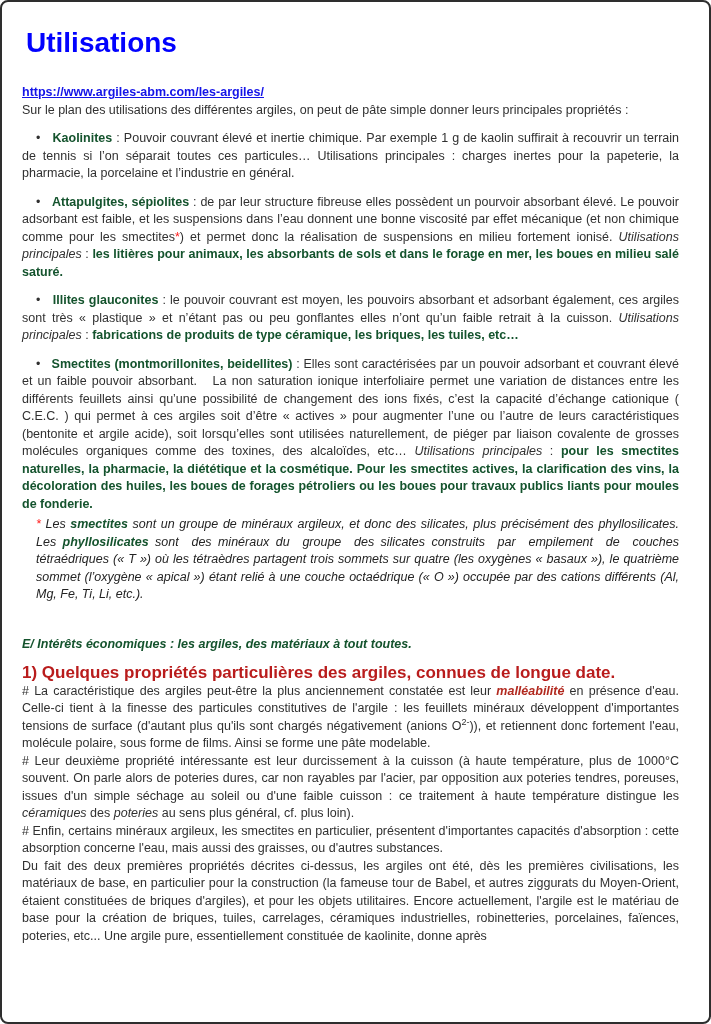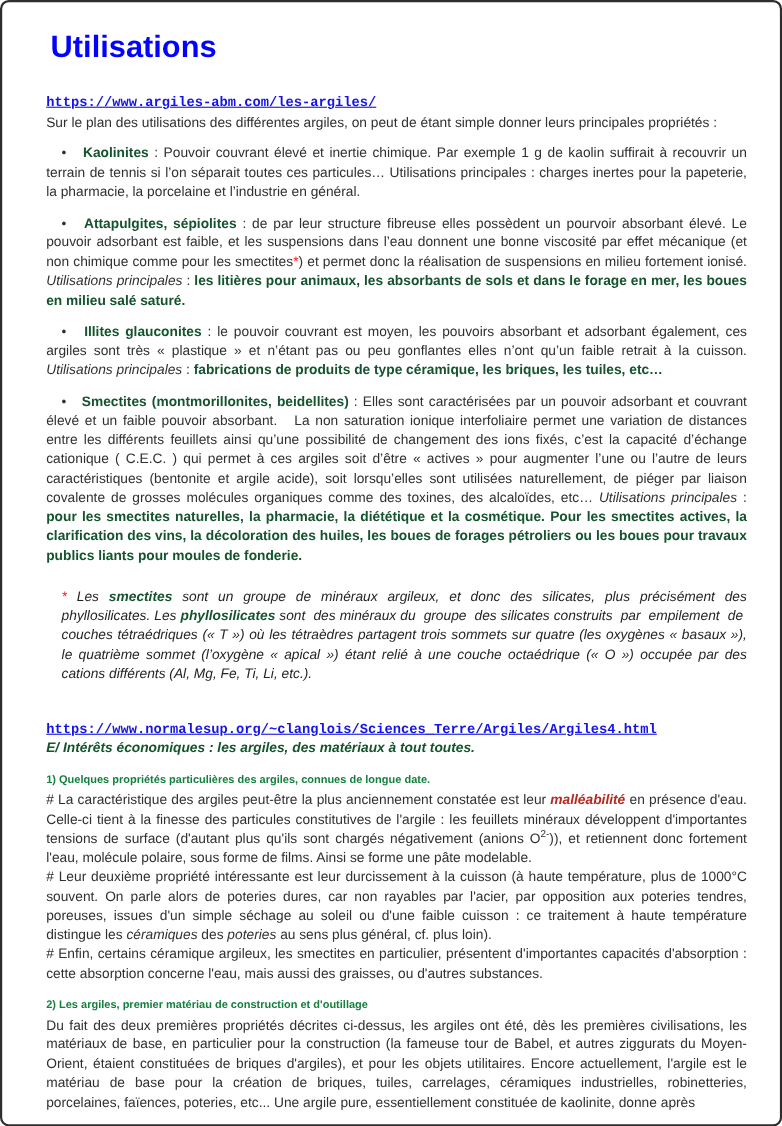--- a/index.html
+++ b/index.html
@@ -2,81 +2,78 @@
 <html style="--title-blue: #0202fe; --link-blue: #1414e8; --accent-red: #ff1a1a; --dark-red: #b22a20; --body-text: #303030;"><head>
 <meta charset="utf-8">
 <style>
   html,body{margin:0;padding:0;background:#ffffff;}
   .page{
     box-sizing:border-box;
     width:711px;height:1024px;
     border:2px solid #2e2e2e;
     border-radius:8px;
     background:#ffffff;
-    padding:12px 30px 10px 40px;
+    padding:12px 30px 10px 20px;
     overflow:hidden;
     font-family:"Liberation Sans", sans-serif;
     color:var(--body-text,#303030);
     font-size:12.5px;
     line-height:17.5px;
   }
   .title{
     font-size:28px;
     line-height:34px;
     font-weight:bold;
     color:var(--title-blue,#0202fe);
     margin:12px 0 24px 4px;
   }
   .blk-link{margin:0;}
   .blk-link a{
     color:var(--link-blue,#1414e8);
     text-decoration:underline;
     font-weight:bold;
     font-size:12.5px;
     cursor:pointer;
-    font-family:Liberation Mono, monospace;
   }
   .blk-para{margin:0;text-align:justify;}
   .blk-bullet{margin:11px 0 0 0;text-align:justify;text-indent:14px;}
   .blk-footnote{
-    margin:20px 0 0 14px;
+    margin:3px 0 0 14px;
     text-align:justify;
     font-style:italic;
     color:#242424;
   }
   .blk-heading{
     font-weight:bold;
-    font-size:10px;
-    color:#15803d;
+    font-size:17px;
+    color:#b91c1c;
     margin:11px 0 1px 0;
   }
   .blk-gap{height:32px;}
   .fb{font-weight:bold;color:#14532d;}
   .fi{font-style:italic;}
   .fu{}
   .fr{color:var(--accent-red,#ff1a1a);}
   .fd{color:var(--dark-red,#b22a20);font-weight:bold;}
   .fp{vertical-align:super;font-size:9px;line-height:0;}
 </style>
 </head>
 <body>
 
 <div class="page">
   <h1 class="title">Utilisations</h1>
   <div id="doc-body">
       <div class="blk-link"><a>https://www.argiles-abm.com/les-argiles/</a></div>
-      <p class="blk-para"><span>Sur le plan des utilisations des différentes argiles, on peut de étant simple donner leurs principales propriétés :</span></p>
+      <p class="blk-para"><span>Sur le plan des utilisations des différentes argiles, on peut de pâte simple donner leurs principales propriétés :</span></p>
       <p class="blk-bullet"><span>•&nbsp;&nbsp; </span><span class="fb">Kaolinites</span><span> : Pouvoir couvrant élevé et inertie chimique. Par exemple 1 g de kaolin suffirait à recouvrir un terrain de tennis si l’on séparait toutes ces particules… </span><span class="fu">Utilisations principales</span><span> : charges inertes pour la papeterie, la pharmacie, la porcelaine et l’industrie en général.</span></p>
       <p class="blk-bullet"><span>•&nbsp;&nbsp; </span><span class="fb">Attapulgites, sépiolites</span><span> : de par leur structure fibreuse elles possèdent un pourvoir absorbant élevé. Le pouvoir adsorbant est faible, et les suspensions dans l’eau donnent une bonne viscosité par effet mécanique (et non chimique comme pour les smectites</span><span class="fr">*</span><span>) et permet donc la réalisation de suspensions en milieu fortement ionisé. </span><span class="fi fu">Utilisations principales</span><span> : </span><span class="fb">les litières pour animaux, les absorbants de sols et dans le forage en mer, les boues en milieu salé saturé.</span></p>
       <p class="blk-bullet"><span>•&nbsp;&nbsp; </span><span class="fb">Illites glauconites</span><span> : le pouvoir couvrant est moyen, les pouvoirs absorbant et adsorbant également, ces argiles sont très « plastique » et n’étant pas ou peu gonflantes elles n’ont qu’un faible retrait à la cuisson. </span><span class="fi fu">Utilisations principales</span><span> : </span><span class="fb">fabrications de produits de type céramique, les briques, les tuiles, etc…</span></p>
       <p class="blk-bullet"><span>•&nbsp;&nbsp; </span><span class="fb">Smectites (montmorillonites, beidellites)</span><span> : Elles sont caractérisées par un pouvoir adsorbant et couvrant élevé et un faible pouvoir absorbant.&nbsp;&nbsp; La non saturation ionique interfoliaire permet une variation de distances entre les différents feuillets ainsi qu’une possibilité de changement des ions fixés, c’est la capacité d’échange cationique ( C.E.C. ) qui permet à ces argiles soit d’être « actives » pour augmenter l’une ou l’autre de leurs caractéristiques (bentonite et argile acide), soit lorsqu’elles sont utilisées naturellement, de piéger par liaison covalente de grosses molécules organiques comme des toxines, des alcaloïdes, etc… </span><span class="fi fu">Utilisations principales</span><span> : </span><span class="fb">pour les </span><span class="fb fu">smectites naturelles</span><span class="fb">, la pharmacie, la diététique et la cosmétique. Pour les </span><span class="fb fu">smectites actives</span><span class="fb">, la clarification des vins, la décoloration des huiles, les boues de forages pétroliers ou les boues pour travaux publics liants pour moules de fonderie.</span></p>
       <p class="blk-footnote"><span class="fr">* </span><span>Les </span><span class="fb">smectites</span><span> sont un groupe de minéraux argileux, et donc des silicates, plus précisément des phyllosilicates. Les </span><span class="fb">phyllosilicates</span><span> sont&nbsp; des minéraux du&nbsp; groupe&nbsp; des silicates construits&nbsp; par&nbsp; empilement&nbsp; de&nbsp; couches tétraédriques (« T ») où les tétraèdres partagent trois sommets sur quatre (les oxygènes « basaux »), le quatrième sommet (l’oxygène « apical ») étant relié à une couche octaédrique (« O ») occupée par des cations différents (Al, Mg, Fe, Ti, Li, etc.).</span></p>
       <div class="blk-gap"></div>
-      <div class="blk-link"><a>https://www.normalesup.org/~clanglois/Sciences_Terre/Argiles/Argiles4.html</a></div>
       <p class="blk-para"><span class="fb fi">E/ Intérêts économiques : les argiles, des matériaux à tout toutes.</span></p>
       <p class="blk-heading"><span>1) Quelques propriétés particulières des argiles, connues de longue date.</span></p>
       <p class="blk-para"><span># La caractéristique des argiles peut-être la plus anciennement constatée est leur </span><span class="fi fd">malléabilité</span><span> en présence d'eau. Celle-ci tient à la finesse des particules constitutives de l'argile : les feuillets minéraux développent d'importantes tensions de surface (d'autant plus qu'ils sont chargés négativement (anions O</span><span class="fp">2-</span><span>)), et retiennent donc fortement l'eau, molécule polaire, sous forme de films. Ainsi se forme une pâte modelable.</span></p>
       <p class="blk-para"><span># Leur deuxième propriété intéressante est leur durcissement à la cuisson (à haute température, plus de 1000°C souvent. On parle alors de poteries dures, car non rayables par l'acier, par opposition aux poteries tendres, poreuses, issues d'un simple séchage au soleil ou d'une faible cuisson : ce traitement à haute température distingue les </span><span class="fi">céramiques</span><span> des </span><span class="fi">poteries</span><span> au sens plus général, cf. plus loin).</span></p>
-      <p class="blk-para"><span># Enfin, certains céramique argileux, les smectites en particulier, présentent d'importantes capacités d'absorption : cette absorption concerne l'eau, mais aussi des graisses, ou d'autres substances.</span></p>
-      <p class="blk-heading"><span>2) Les argiles, premier matériau de construction et d'outillage</span></p>
+      <p class="blk-para"><span># Enfin, certains minéraux argileux, les smectites en particulier, présentent d'importantes capacités d'absorption : cette absorption concerne l'eau, mais aussi des graisses, ou d'autres substances.</span></p>
       <p class="blk-para"><span>Du fait des deux premières propriétés décrites ci-dessus, les argiles ont été, dès les premières civilisations, les matériaux de base, en particulier pour la construction (la fameuse tour de Babel, et autres ziggurats du Moyen-Orient, étaient constituées de briques d'argiles), et pour les objets utilitaires. Encore actuellement, l'argile est le matériau de base pour la création de briques, tuiles, carrelages, céramiques industrielles, robinetteries, porcelaines, faïences, poteries, etc... Une argile pure, essentiellement constituée de kaolinite, donne après</span></p>
     </div>
 </div>
 
 </body></html>

